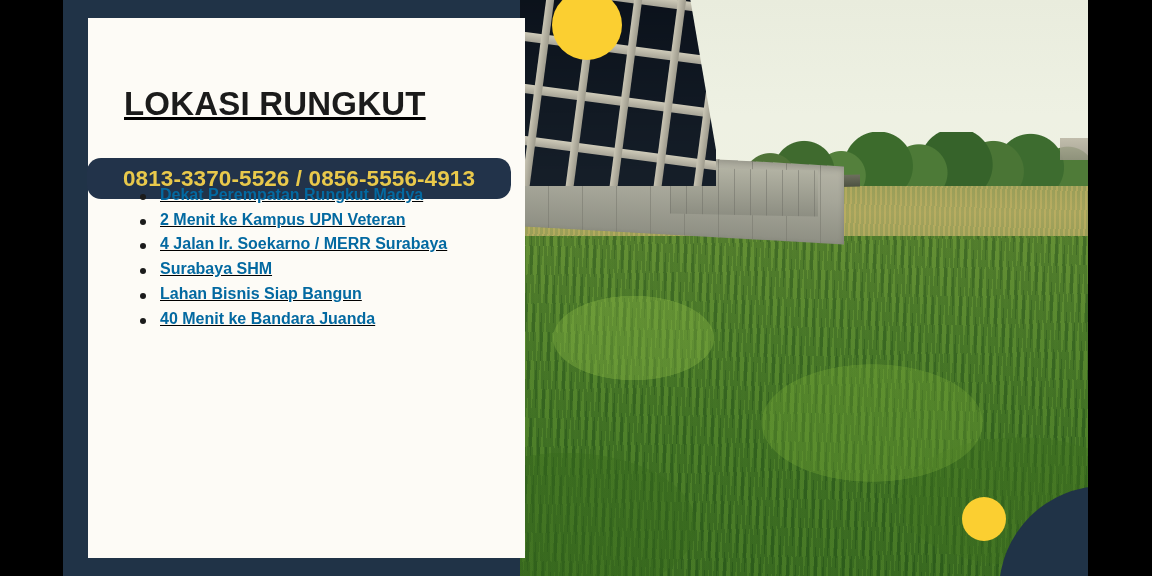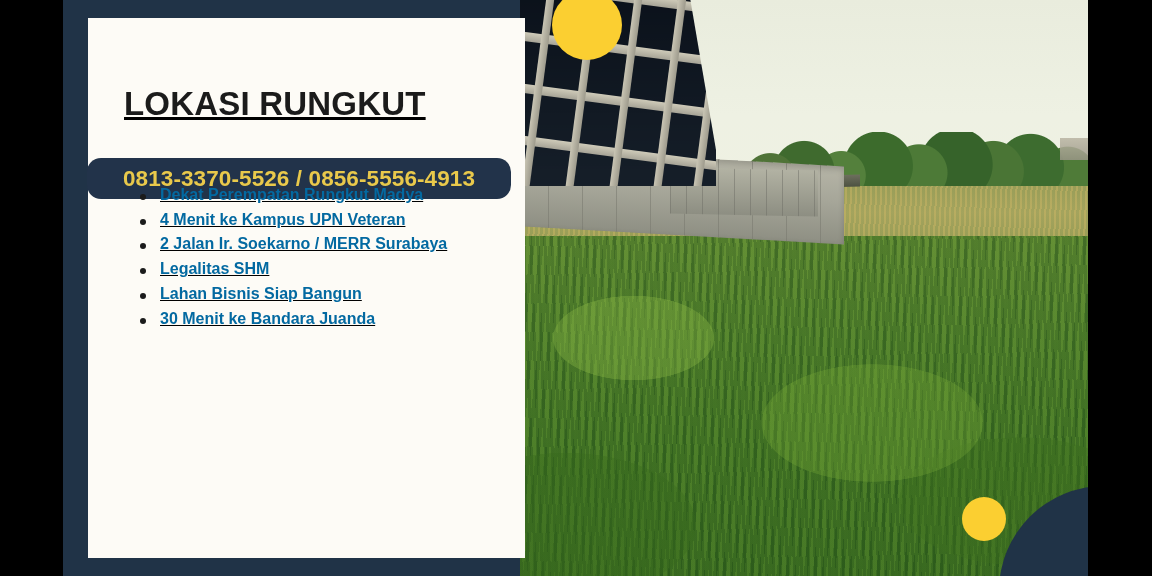--- a/index.html
+++ b/index.html
@@ -317,25 +317,25 @@
         <h1 id="title">
           <span>LOKASI RUNGKUT</span>
         </h1>
 
         <div id="phone-pill">
           <span>0813-3370-5526 / 0856-5556-4913</span>
         </div>
 
         <ul id="features">
           <li>Dekat Perempatan Rungkut Madya</li>
-          <li>4 Menit ke Kampus UPN Veteran</li>
-          <li>2 Jalan Ir. Soekarno / MERR Surabaya</li>
-          <li>Legalitas SHM</li>
+          <li>2 Menit ke Kampus UPN Veteran</li>
+          <li>4 Jalan Ir. Soekarno / MERR Surabaya</li>
+          <li>Surabaya SHM</li>
           <li>Lahan Bisnis Siap Bangun</li>
-          <li>30 Menit ke Bandara Juanda</li>
+          <li>40 Menit ke Bandara Juanda</li>
         </ul>
 
       </div>
     </div>
 
   </div>
 
   <div class="letterbox left"></div>
   <div class="letterbox right"></div>
 

